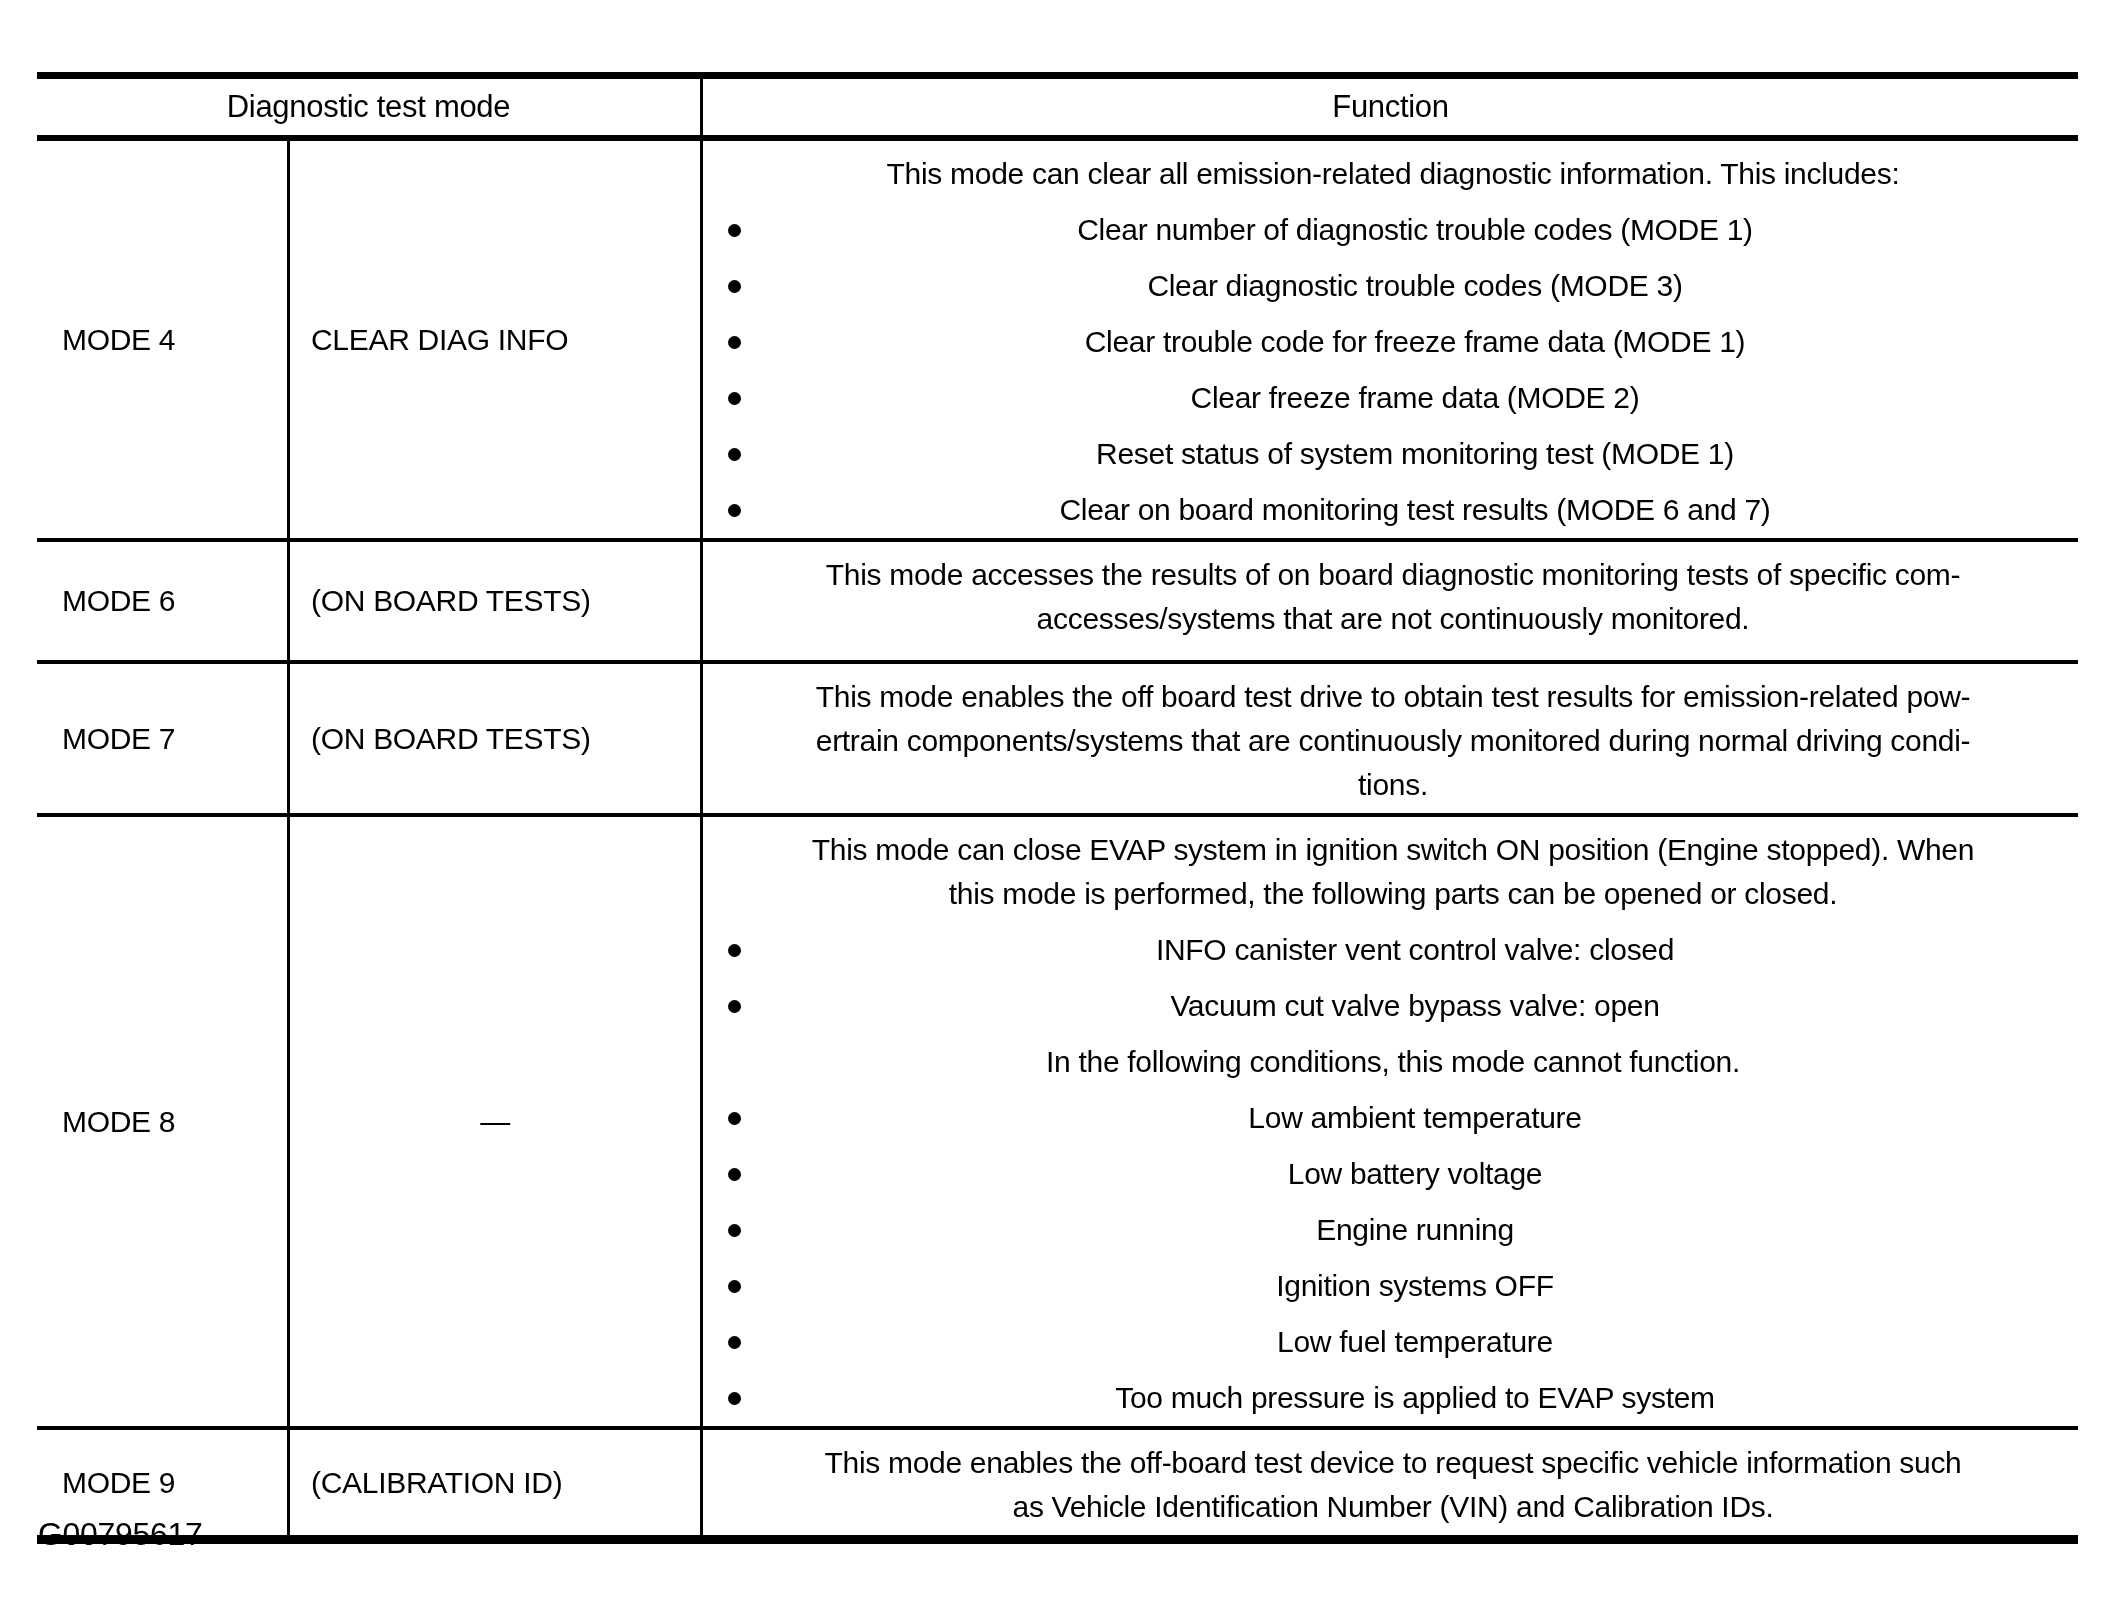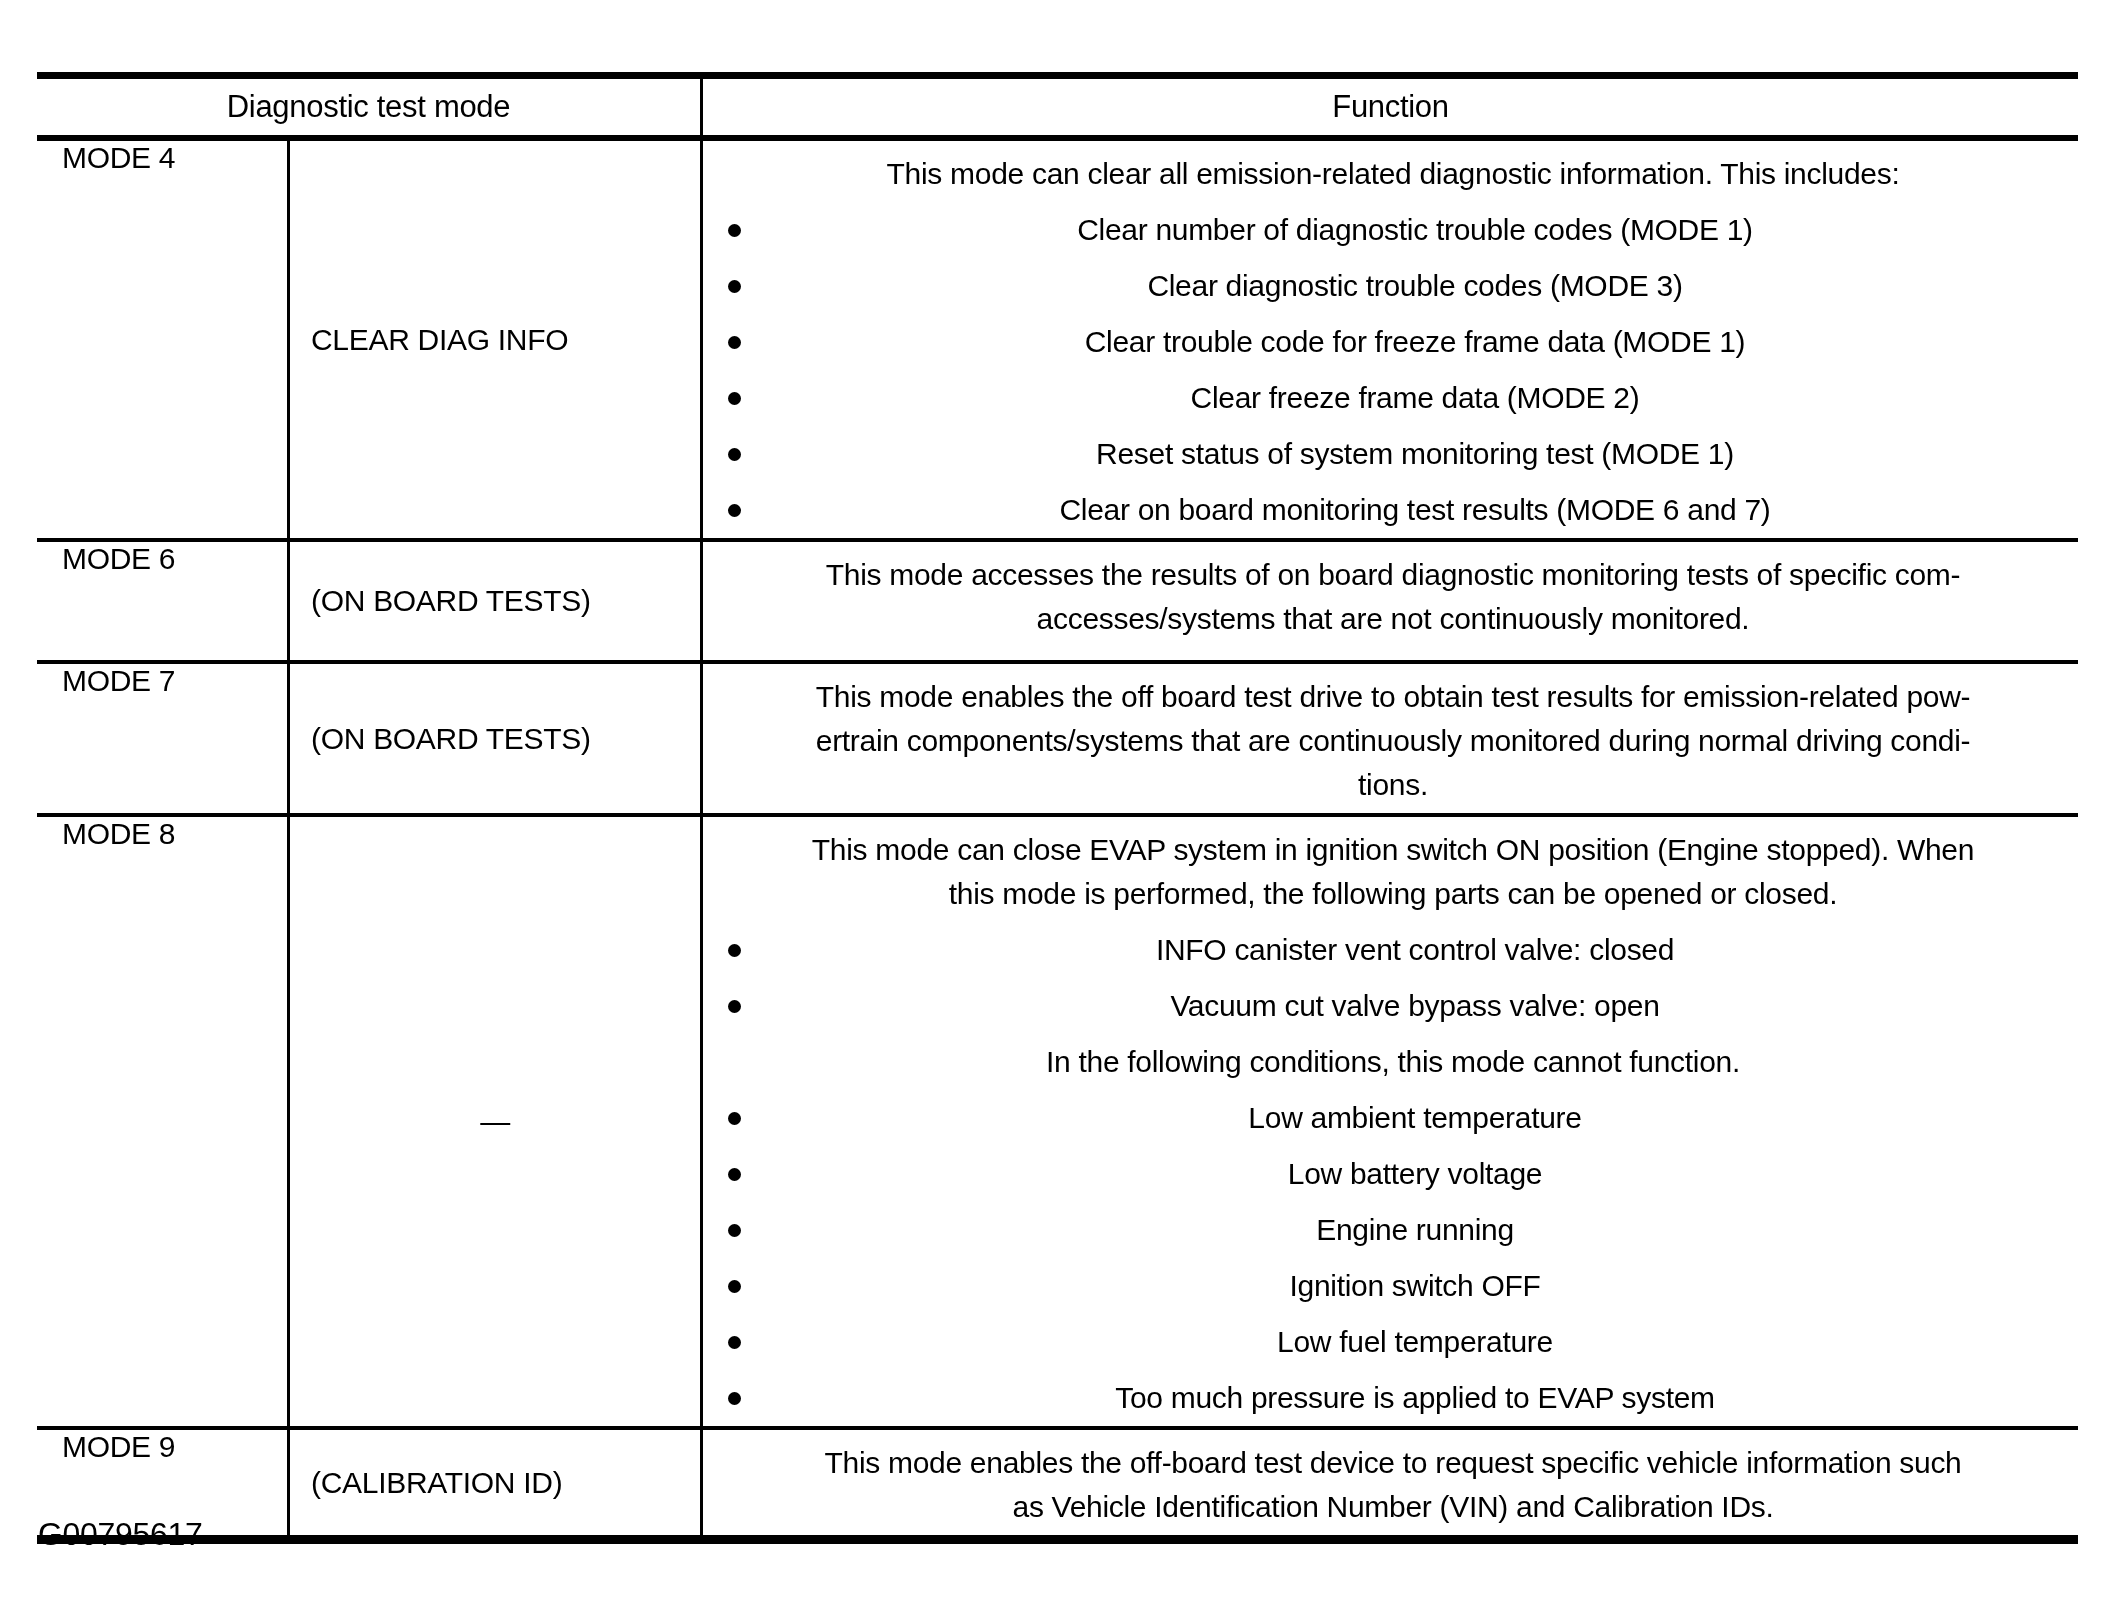--- a/index.html
+++ b/index.html
@@ -60,20 +60,21 @@
   .row-m4 { min-height: 379px; }
   .row-m6 { min-height: 118px; }
   .row-m7 { min-height: 141px; }
   .row-m8 { min-height: 601px; }
   .row-m9 { min-height: 99px;  }
 
   .cell { box-sizing: border-box; }
 
   .c-mode {
     display: flex;
+    align-items: center;
     padding-left: 25px;
   }
 
   .c-name {
     display: flex;
     align-items: center;
     padding-left: 21px;
     border-left: 3px solid #000;
   }
   .c-name.center {
@@ -187,21 +188,21 @@
       </div>
       <div class="cell c-func">
         <div class="block p">This mode can close EVAP system in ignition switch ON position (Engine stopped). When
 this mode is performed, the following parts can be opened or closed.</div>
         <div class="block bullet"><span class="dot"></span><span>INFO canister vent control valve: closed</span></div>
         <div class="block bullet"><span class="dot"></span><span>Vacuum cut valve bypass valve: open</span></div>
         <div class="block p">In the following conditions, this mode cannot function.</div>
         <div class="block bullet"><span class="dot"></span><span>Low ambient temperature</span></div>
         <div class="block bullet"><span class="dot"></span><span>Low battery voltage</span></div>
         <div class="block bullet"><span class="dot"></span><span>Engine running</span></div>
-        <div class="block bullet"><span class="dot"></span><span>Ignition switch OFF</span></div>
+        <div class="block bullet"><span class="dot"></span><span>Ignition systems OFF</span></div>
         <div class="block bullet"><span class="dot"></span><span>Low fuel temperature</span></div>
         <div class="block bullet"><span class="dot"></span><span>Too much pressure is applied to EVAP system</span></div>
       </div>
     </div>
 
     <div class="trow row-m9">
       <div class="cell c-mode">
         <span>MODE 9</span>
       </div>
       <div class="cell c-name">

